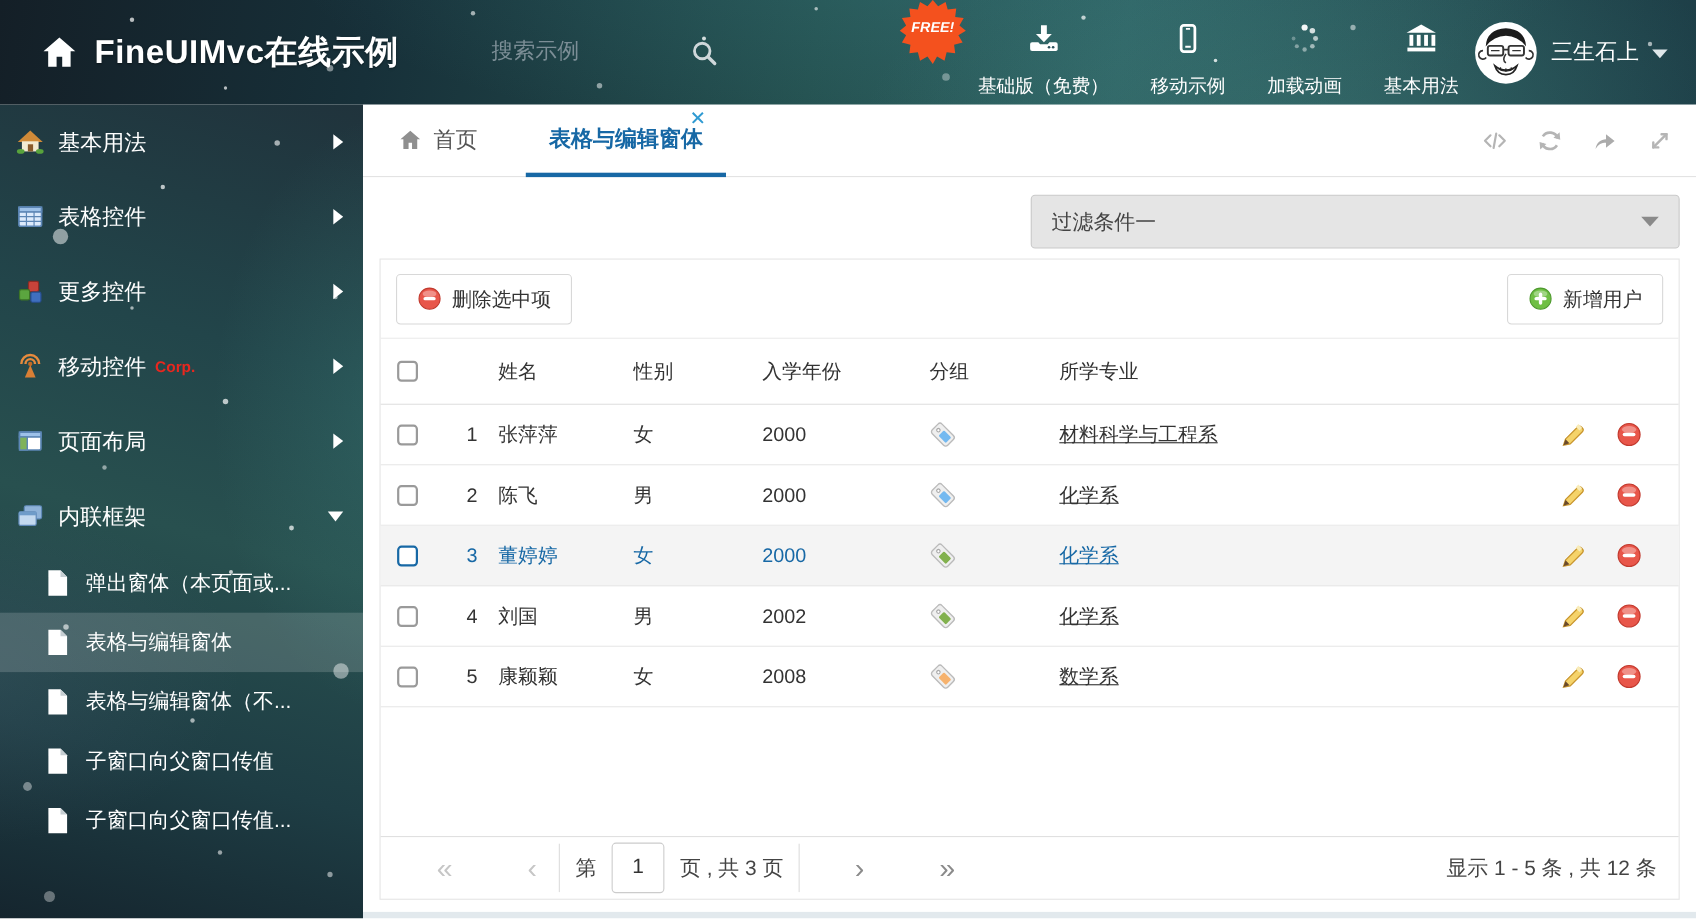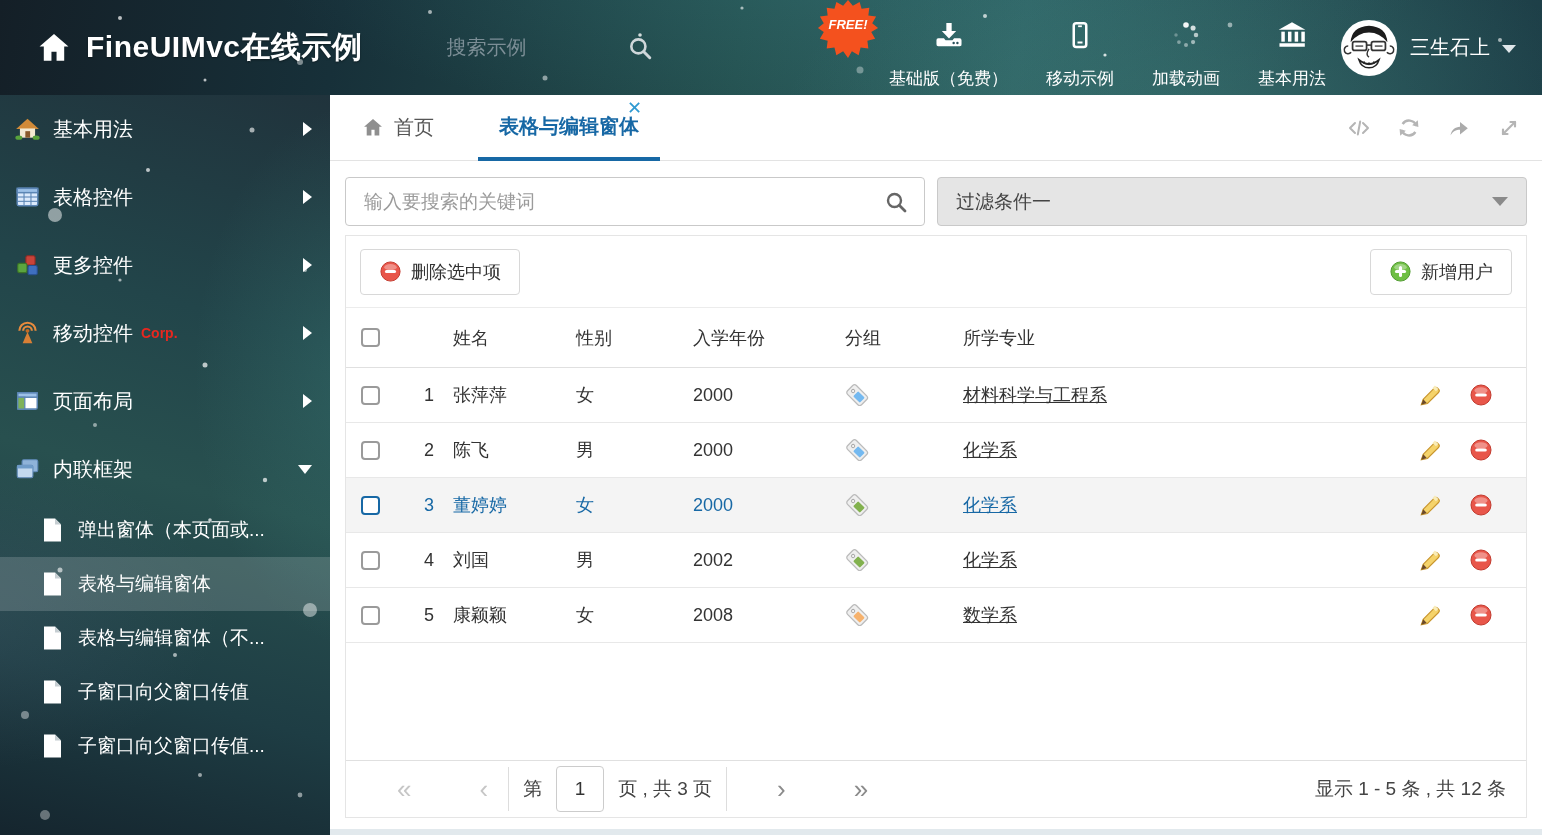--- a/index.html
+++ b/index.html
@@ -381,29 +381,20 @@
         <svg width="26" height="24" viewBox="0 0 24 24" fill="none" stroke="#b5b5b5" stroke-width="2.2" stroke-linecap="round" stroke-linejoin="round">
           <line x1="6" y1="18" x2="18" y2="6"></line>
             <polyline points="13.5,6 18,6 18,10.5"></polyline>
             <polyline points="10.5,18 6,18 6,13.5"></polyline>
         </svg>
       </span>
     </div>
   </div>
 
   <div class="filter-row">
-    <div class="search-box">
-      <input placeholder="输入要搜索的关键词" style="">
-      <span class="mag2">
-        <svg width="24" height="24" viewBox="0 0 24 24">
-          <circle cx="10.5" cy="10.5" r="6.5" fill="none" stroke="#666" stroke-width="2.4"></circle>
-          <line x1="15.5" y1="15.5" x2="21" y2="21" stroke="#666" stroke-width="2.8" stroke-linecap="round"></line>
-        </svg>
-      </span>
-    </div>
     <div class="filter-dd">
       <span class="fval">过滤条件一</span>
       <span class="dd-caret"></span>
     </div>
   </div>
 
   <div class="grid-panel">
     <div class="grid-toolbar">
       <button class="gbtn">
         <svg width="23" height="23" viewBox="0 0 24 24">

